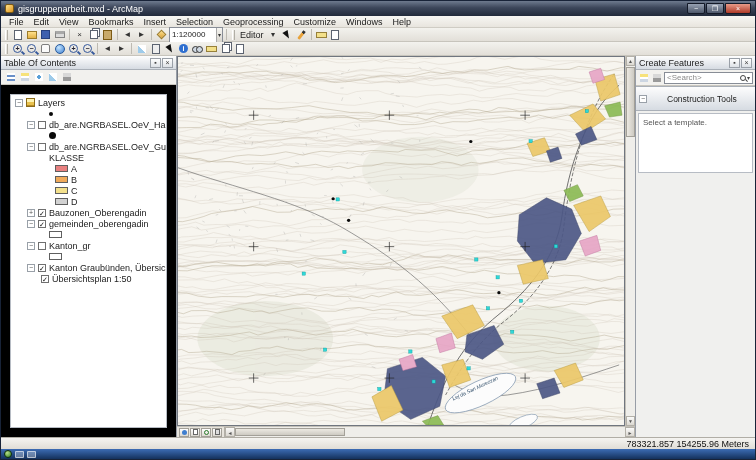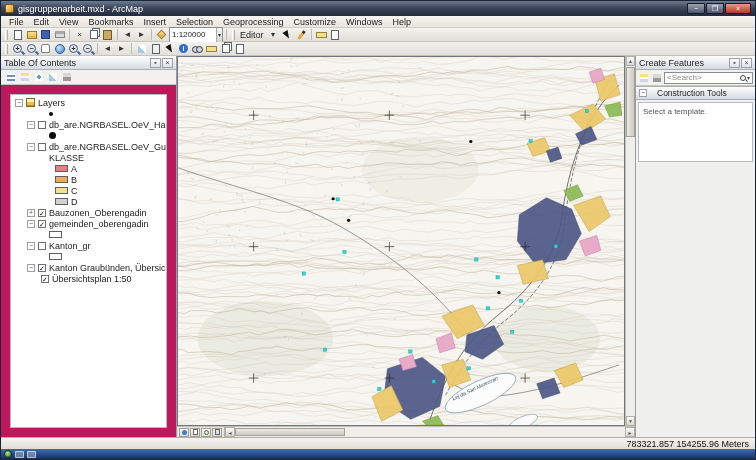--- a/index.html
+++ b/index.html
@@ -43,21 +43,21 @@
   .diamond{width:7px;height:7px;background:linear-gradient(135deg,#ffe08a,#d9a23a);border:1px solid #9c7b2a;transform:rotate(45deg)}
   .pencil{width:3px;height:10px;background:linear-gradient(#333 0 3px,#e8a23a 3px);transform:rotate(38deg);border-radius:0 0 1px 1px}
   .combo{display:flex;align-items:center;border:1px solid #888d96;background:#fff;height:16px;font-size:8px;width:54px;justify-content:space-between;padding-left:2px;flex:none}
   .combo .dd{font-size:6px;color:#333;background:linear-gradient(#f5f4f0,#d8d5ce);border-left:1px solid #a8a8a8;height:100%;display:flex;align-items:center;padding:0 1px}
   .editor-label{font-size:9px;padding:0 2px}
 
   
   .main{flex:1;display:flex;min-height:0}
 
   
-  .toc{width:176px;background:#be185d;border-right:1px solid #979da6;display:flex;flex-direction:column;flex:none}
+  .toc{width:176px;background:#000000;border-right:1px solid #979da6;display:flex;flex-direction:column;flex:none}
   .panel-header{height:14px;background:linear-gradient(#fefefe,#d6dbe2);border-bottom:1px solid #aab0b8;display:flex;align-items:center;font-size:9px;padding:0 3px;flex:none}
   .ph-btns{margin-left:auto;display:flex;gap:1px}
   .phb{width:11px;height:10px;border:1px solid #9aa0a8;background:linear-gradient(#fff,#dde1e6);font-size:7px;line-height:8px;text-align:center;color:#444}
   .toc-toolbar{height:15px;background:#f2f1ee;border-bottom:1px solid #c9c6be;display:flex;align-items:center;gap:3px;padding:0 4px;flex:none}
   .lob{width:11px;height:11px;display:flex;align-items:center;justify-content:center}
   .lob span{display:block;width:8px;height:8px}
   .lo-draw{background:linear-gradient(#fff 0 2px,#6a90c8 2px 4px,#fff 4px 6px,#6a90c8 6px)}
   .lo-src{background:linear-gradient(#f7e27a 0 3px,#fff 3px 5px,#cdd6e2 5px)}
   .lo-vis{background:radial-gradient(circle,#5aa0d8 35%,#fff 36%)}
   .lo-sel{background:linear-gradient(45deg,#9ecbea 0 50%,#fff 50%)}
@@ -91,21 +91,21 @@
   .htrack{flex:1}
 
   
   .cf{width:120px;background:#f0f0ee;border-left:1px solid #979da6;display:flex;flex-direction:column;flex:none}
   .cf-toolbar{height:16px;display:flex;align-items:center;gap:2px;padding:0 2px;background:#f2f1ee;border-bottom:1px solid #c9c6be;flex:none}
   .search{flex:1;height:12px;background:#fff;border:1px solid #888d96;display:flex;align-items:center;font-size:8px;color:#8a8a8a;padding:0 2px;gap:15px}
   .search .sg{margin-left:auto;display:flex;align-items:center;gap:1px}
   .minimag{width:6px;height:6px;border:1px solid #444;border-radius:50%;position:relative}
   .minimag::after{content:"";position:absolute;width:3px;height:1px;background:#444;right:-3px;bottom:-1px;transform:rotate(45deg)}
   .templates{flex:1;background:#fff;border:1px solid #b7bcc4;margin:2px;font-size:8px;color:#555;text-align:center;padding-top:10px}
-  .ct-header{height:14px;background:linear-gradient(#fdfdfd,#d6dbe2);border-top:1px solid #aab0b8;border-bottom:1px solid #aab0b8;display:flex;align-items:center;font-size:8.5px;gap:10px;padding:0 3px;flex:none}
+  .ct-header{height:25px;background:linear-gradient(#fdfdfd,#d6dbe2);border-top:1px solid #aab0b8;border-bottom:1px solid #aab0b8;display:flex;align-items:center;font-size:8.5px;gap:20px;padding:0 3px;flex:none}
   .ct-body{height:60px;background:#fff;border:1px solid #b7bcc4;margin:2px;font-size:8px;color:#555;padding:4px;flex:none}
 
   
   .statusbar{height:12px;background:linear-gradient(#f5f4f1,#e0ddd6);border-top:1px solid #b1aea6;display:flex;align-items:center;padding:0 6px;font-size:9px;flex:none}
   .coords{margin-left:auto;color:#111}
   .taskbar{height:10px;background:linear-gradient(#3c6cb4,#14315c);display:flex;align-items:center;gap:3px;padding:0 3px;flex:none}
   .orb{width:8px;height:8px;border-radius:50%;background:radial-gradient(circle at 35% 30%,#b8e08a,#2e7d1f);border:1px solid #10300a}
   .task-icon{width:9px;height:7px;background:rgba(255,255,255,.32);border:1px solid rgba(255,255,255,.55);border-radius:1px}
 </style>
 </head>

